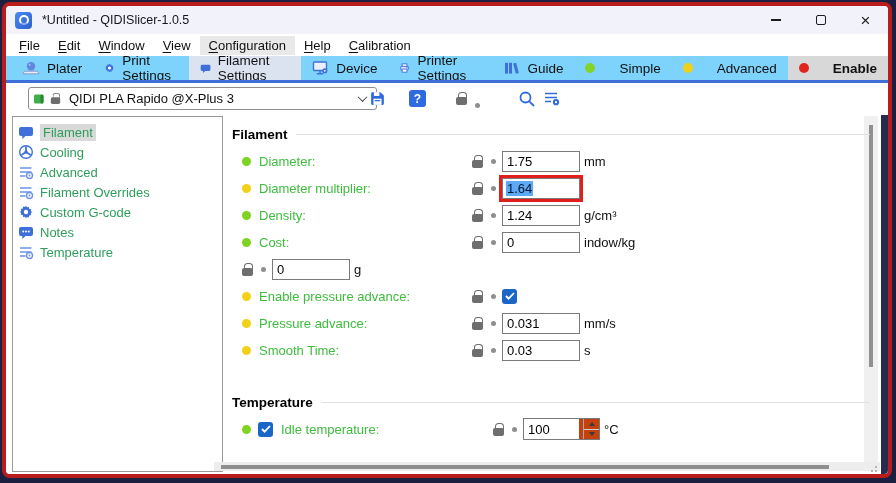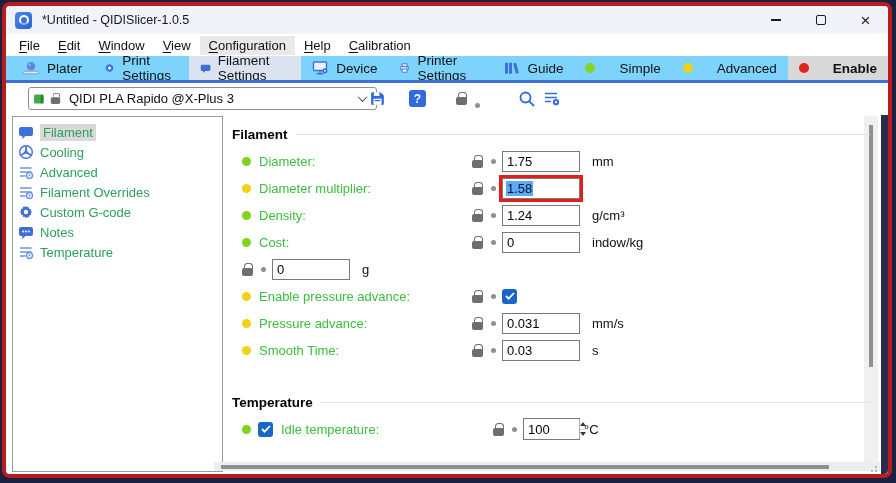--- a/index.html
+++ b/index.html
@@ -91,27 +91,27 @@
   .bullet { width:9px; height:9px; border-radius:50%; flex:0 0 auto; }
   .b-green { background:#7fd321; } .b-yellow { background:#f2d117; }
   .lockcell { width:19px; display:flex; }
   .dotcell { width:11px; display:flex; }
   .ctrl { display:flex; align-items:center; }
   .ctrl input.field { width:78px; height:21px; border:1px solid #7a7a7a; background:#fff;
     font:13px "Liberation Sans", sans-serif; padding:0 8px 0 4px; color:#000; }
   .hl-input { width:78px; height:21px; border:1px solid #7a7a7a; background:#fff;
     display:flex; align-items:center; padding-left:3px; outline:3px solid #e01f1c; }
   .sel-text { background:#5ea9f3; color:#00152e; padding:0 1px; }
-  .unit { margin-left:12px; color:#101010; }
+  .unit { margin-left:4px; color:#101010; }
   .swatch { width:80px; height:24px; background:#b9c9f8; display:flex; align-items:center; justify-content:center; }
   .swatch-fill { width:58px; height:15px; background:#3095ef; }
   .cb { width:15px; height:15px; border-radius:3px; background:#1a66c8;
     display:flex; align-items:center; justify-content:center; flex:0 0 auto; }
   .cb-mid { margin:0 8px 0 7px; }
-  .spinbox { display:flex; width:57px; height:22px; border:1px solid #7a7a7a; background:#ec4899; }
+  .spinbox { display:flex; width:77px; height:22px; border:1px solid #7a7a7a; background:#c2410c; }
   .spinbox input { border:none; outline:none; width:55px; padding-left:4px;
     font:13px "Liberation Sans", sans-serif; color:#000; }
   .spinbtns { margin-left:auto; width:16px; border-left:1px solid #a8a8a8; display:flex; flex-direction:column; }
   .spinbtn { flex:1; display:flex; align-items:center; justify-content:center; }
   .spinbtn:first-child { border-bottom:1px solid #cfcfcf; }
   .tri-up { width:0; height:0; border-left:3.5px solid transparent; border-right:3.5px solid transparent; border-bottom:4.5px solid #3a3a3a; }
   .tri-down { width:0; height:0; border-left:3.5px solid transparent; border-right:3.5px solid transparent; border-top:4.5px solid #3a3a3a; }
 </style>
 </head>
 <body>
@@ -358,21 +358,21 @@
               <span>Diameter multiplier:</span>
             </div>
           <div class="lockcell">
               <span class="lock"></span>
             </div>
           <div class="dotcell">
               <span class="graydot"></span>
             </div>
           <div class="ctrl">
               <div class="hl-input">
-                <span class="sel-text">1.58</span>
+                <span class="sel-text">1.64</span>
               </div>
             </div>
         </div>
 
         <div class="row">
           <div class="lblcell">
               <span class="bullet b-green"></span>
               <span>Density:</span>
             </div>
           <div class="lockcell">

